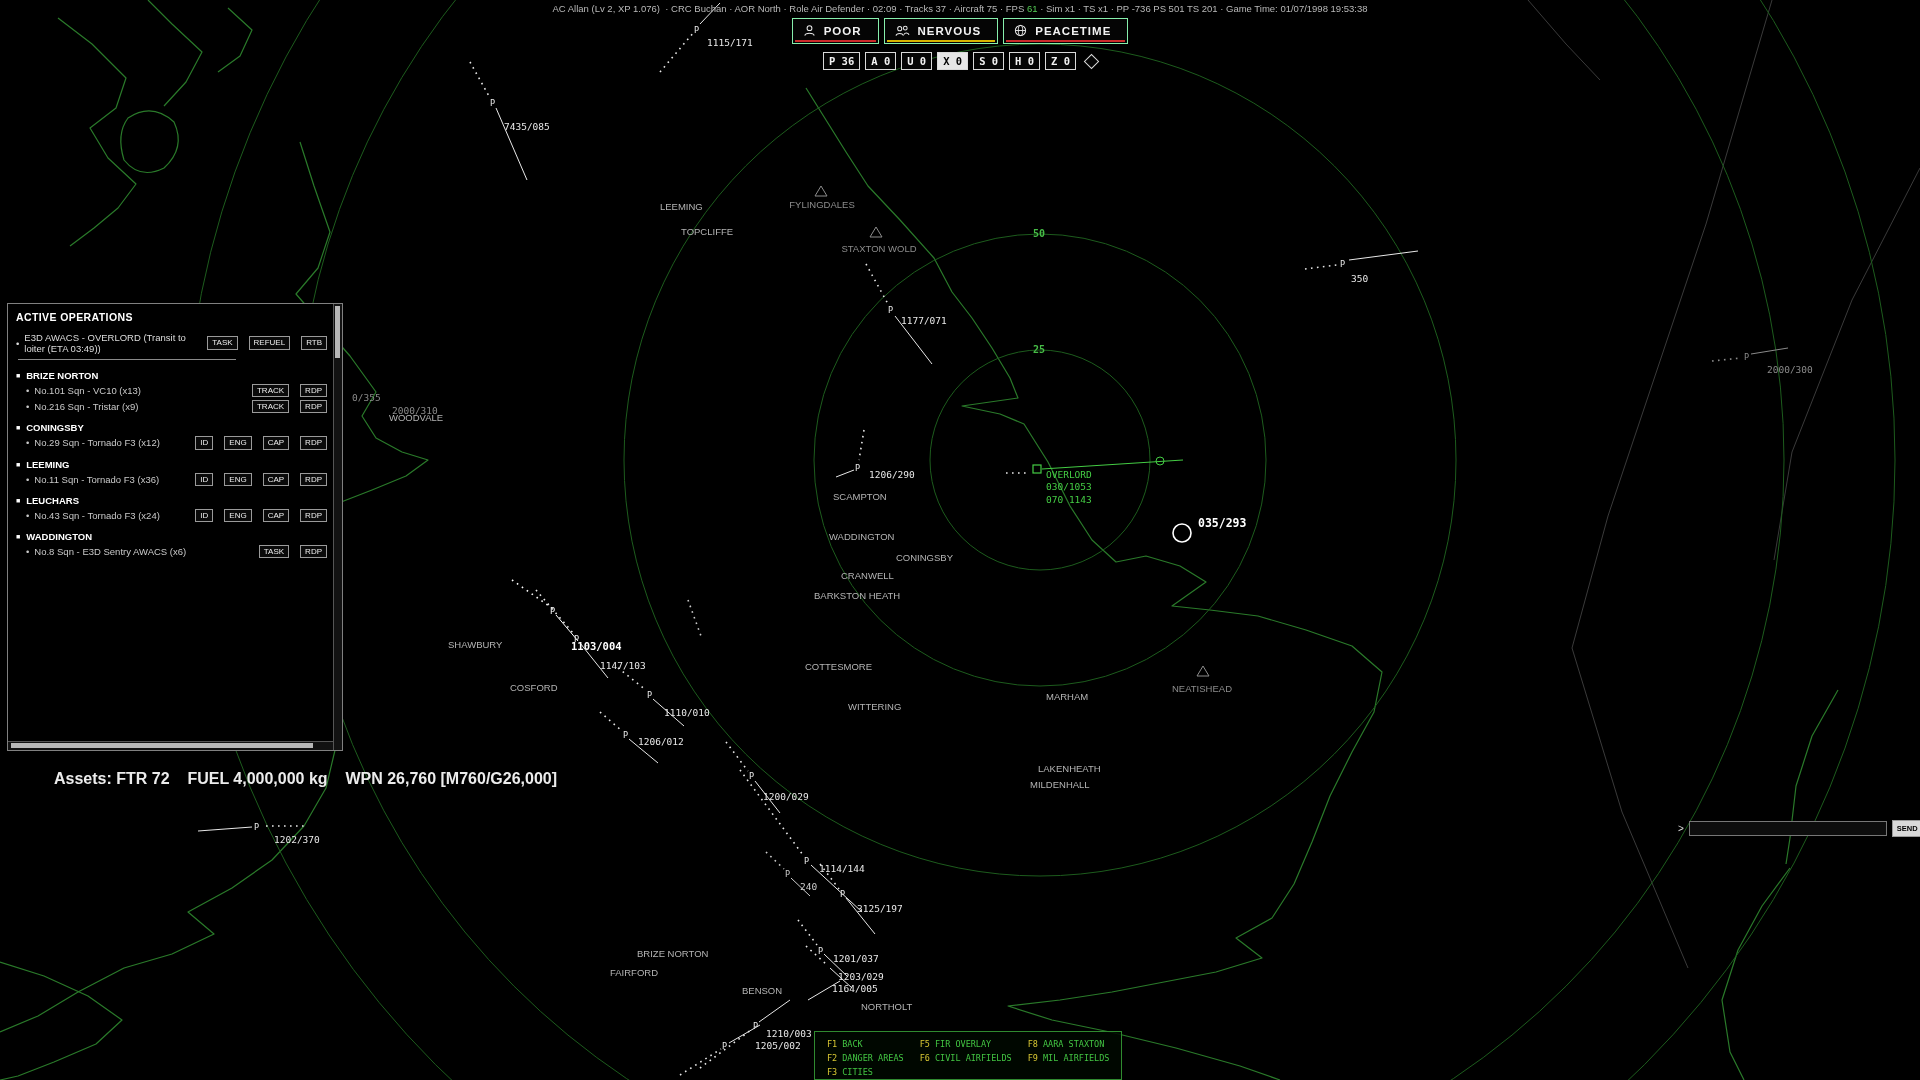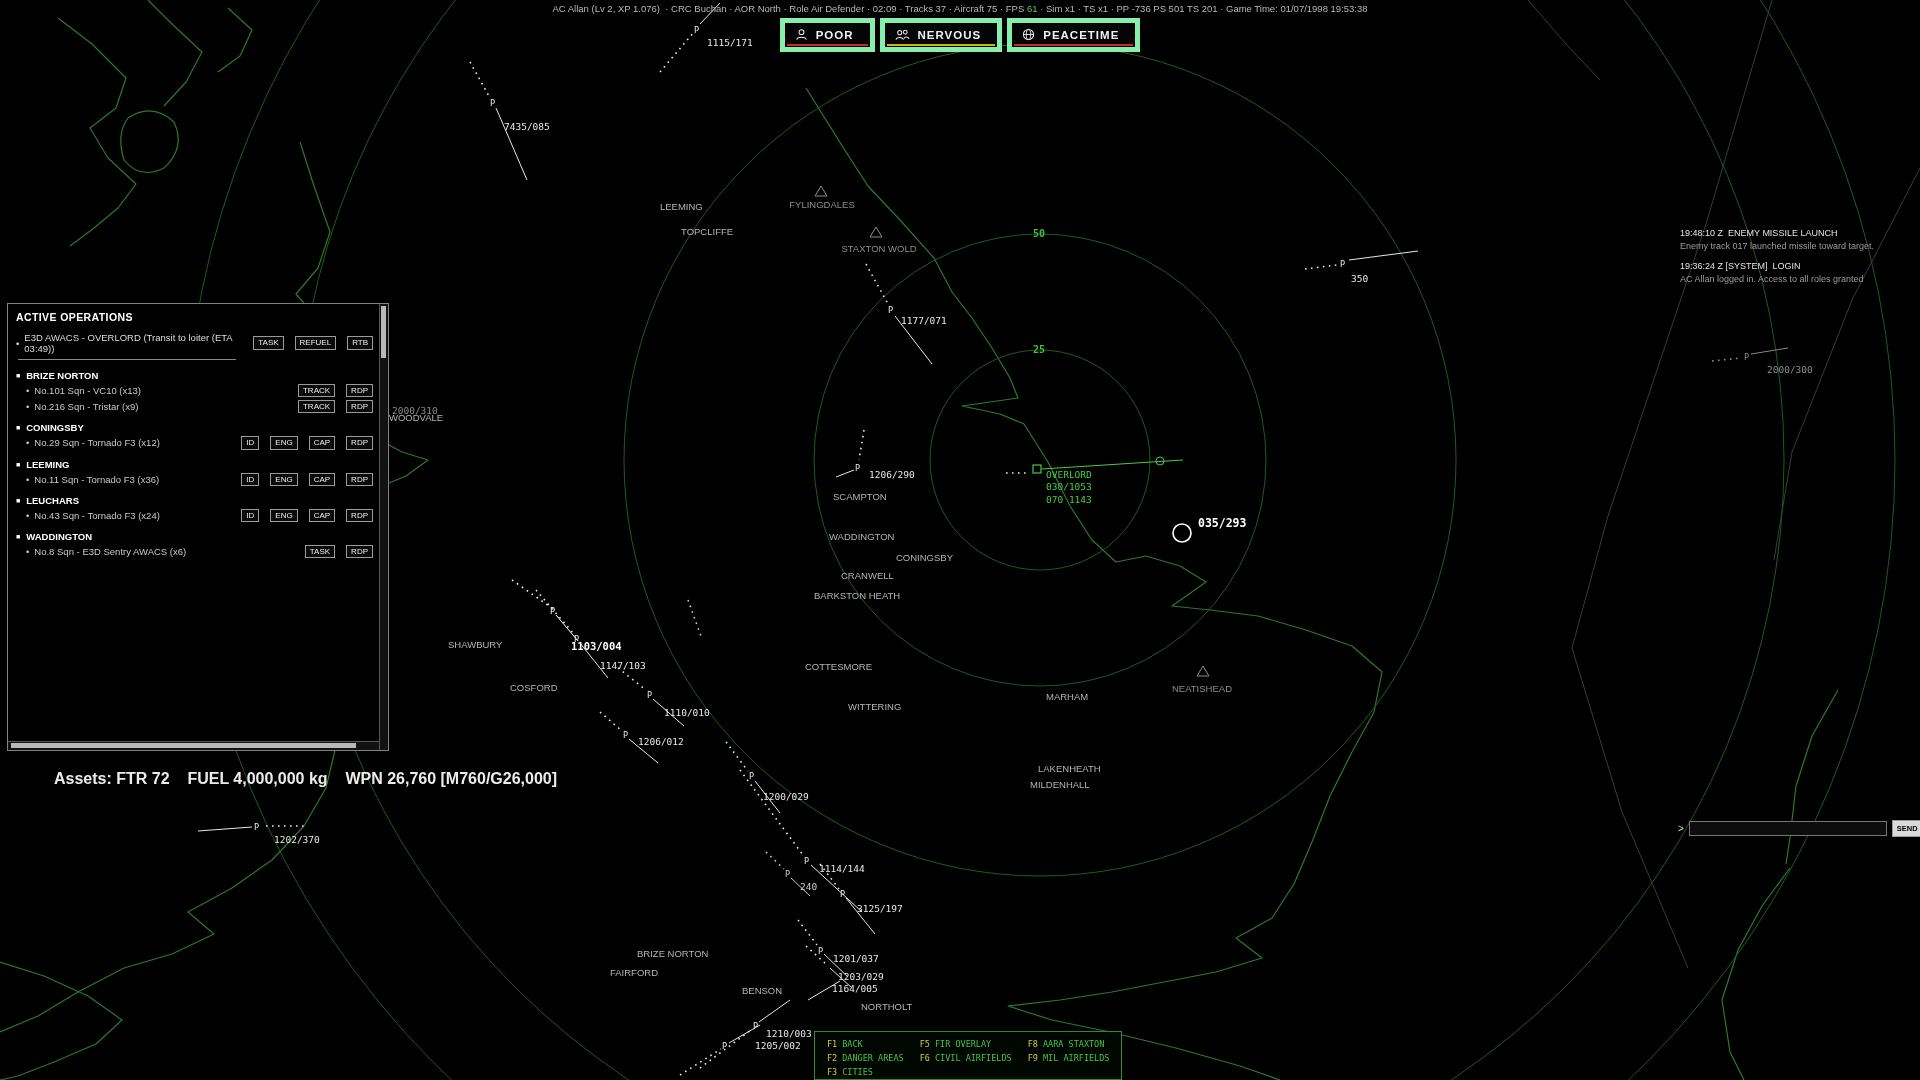--- a/index.html
+++ b/index.html
@@ -6,33 +6,33 @@
   #screen{position:relative;width:1920px;height:1080px;background:#000;overflow:hidden;
           font-family:"Liberation Sans",sans-serif;}
   #map-svg{position:absolute;left:0;top:0;}
 
   #top-bar{position:absolute;top:3px;left:0;width:100%;display:flex;justify-content:center;
            font-size:9.5px;white-space:pre;z-index:5;}
 
   #status-row{position:absolute;top:18px;left:0;width:100%;display:flex;justify-content:center;
               gap:5px;z-index:5;}
   .status-box{position:relative;display:flex;align-items:center;gap:8px;background:#050505;
-              border:5px solid #86efac;padding:0 16px 0 10px;height:24px;color:#f2f2f2;
+              border:1px solid #86efac;padding:0 16px 0 10px;height:24px;color:#f2f2f2;
               font-weight:bold;font-size:11.5px;letter-spacing:1px;cursor:pointer;justify-content:center;}
   .status-underline{position:absolute;left:2px;right:2px;bottom:1px;height:2px;}
 
   #counter-row{position:absolute;top:52px;left:0;width:100%;display:flex;justify-content:center;
                gap:5px;align-items:center;font-family:"DejaVu Sans Mono",monospace;z-index:5;}
   .counter{border:1px solid #d9d9d9;background:#050505;color:#f2f2f2;font-size:10.5px;
            font-weight:bold;padding:1px 5px;height:14px;line-height:14px;cursor:pointer;}
   .counter.sel{background:#e6e6e6;color:#000;}
   .diamond{width:9px;height:9px;border:1px solid #d9d9d9;transform:rotate(45deg);
            margin-left:5px;background:#050505;}
 
-  #ops-panel{position:absolute;left:7px;top:303px;width:382px;height:448px;
+  #ops-panel{position:absolute;left:7px;top:303px;width:336px;height:448px;
              border:1px solid #808080;background:#000;z-index:6;box-sizing:border-box;}
   #ops-body{position:absolute;left:0;top:0;right:9px;bottom:9px;overflow:hidden;padding:7px 0 0 8px;}
   #ops-title{font-size:10.5px;font-weight:bold;color:#fff;letter-spacing:.4px;margin-bottom:9px;}
   .prow{display:flex;align-items:center;}
   .op-row{font-size:9.5px;color:#ddd;margin-bottom:5px;padding-right:2px;}
   .divider{height:1px;background:#8a8a8a;width:218px;margin:5px 0 10px 2px;}
   .group-header{font-size:9.5px;color:#fff;font-weight:bold;display:flex;align-items:center;
                 gap:6px;margin:9px 0 2px 0;}
   .sq-bullet{font-size:7px;line-height:1;}
   .squadron-row{font-size:9.5px;color:#c9c9c9;margin:3px 0 3px 10px;padding-right:2px;}
@@ -336,20 +336,30 @@
         <span><svg width="13" height="13" viewBox="0 0 14 14">
             <circle cx="7" cy="7" r="5.5" fill="none" stroke="#e8e8e8" stroke-width="1.1"></circle>
             <ellipse cx="7" cy="7" rx="2.4" ry="5.5" fill="none" stroke="#e8e8e8" stroke-width="1"></ellipse>
             <line x1="1.5" y1="7" x2="12.5" y2="7" stroke="#e8e8e8" stroke-width="1"></line>
           </svg></span>
         <span>PEACETIME</span>
         <div class="status-underline" style="background: rgb(204, 42, 42);"></div>
       </div>
     </div>
 
+  <div id="counter-row">
+      <div class="counter">P 36</div>
+      <div class="counter">A 0</div>
+      <div class="counter">U 0</div>
+      <div class="counter sel">X 0</div>
+      <div class="counter">S 0</div>
+      <div class="counter">H 0</div>
+      <div class="counter">Z 0</div>
+      <div class="diamond"></div>
+    </div>
 
   <div id="ops-panel">
     <div id="ops-body">
       <div id="ops-title">ACTIVE OPERATIONS</div>
       <div id="ops-content">
           <div class="prow op-row">
             <span class="dot-bullet">•</span>
             <span>E3D AWACS - OVERLORD (Transit to loiter (ETA 03:49))</span>
             <span class="panel-btns">
               <button class="panel-btn">TASK</button>
@@ -437,30 +447,20 @@
     <div id="ops-vscroll">
       <div id="ops-vthumb"></div>
     </div>
     <div id="ops-hscroll">
       <div id="ops-hthumb"></div>
     </div>
   </div>
 
   <div id="assets-line">Assets: FTR 72    FUEL 4,000,000 kg    WPN 26,760 [M760/G26,000]</div>
 
-  <div id="event-log">
-      <div>
-        <div class="log-line1">19:48:10 Z  ENEMY MISSILE LAUNCH</div>
-        <div class="log-line2">Enemy track 017 launched missile toward target.</div>
-      </div>
-      <div>
-        <div class="log-line1">19:36:24 Z [SYSTEM]  LOGIN</div>
-        <div class="log-line2">AC Allan logged in. Access to all roles granted</div>
-      </div>
-    </div>
 
   <div id="chat-bar">
     <span id="chat-prompt">&gt;</span>
     <input id="chat-input" type="text" style="">
     <button id="chat-send">SEND</button>
   </div>
 
   <div id="overlay-menu">
       <div class="menu-col">
         <div class="menu-item">

